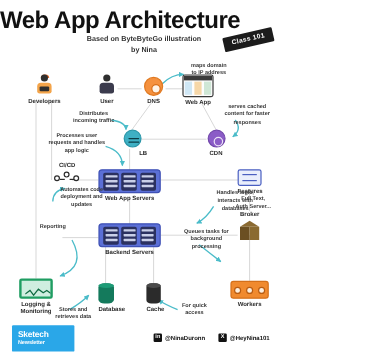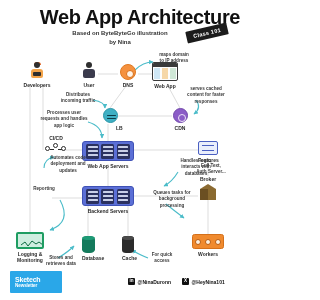--- a/index.html
+++ b/index.html
@@ -6,21 +6,21 @@
   html, body {
     width: 240px; height: 300px;
     background: #ffffff;
     font-family: "Liberation Sans", sans-serif;
     overflow: hidden;
   }
   #root { position: relative; width: 240px; height: 300px; background:#fff; }
 
   
   .title {
-    position:absolute; left:0; top:6px; width:240px; text-align:right;
+    position:absolute; left:0; top:6px; width:240px; text-align:left;
     font-size:20px; font-weight:bold; letter-spacing:-0.4px; color:#111;
   }
   .subtitle {
     position:absolute; left:0; top:29px; width:240px; text-align:center;
     font-size:6px; font-weight:bold; color:#333; line-height:1.55;
   }
   .badge-class {
     position:absolute; left:186px; top:27px;
     background:#1c1c1c; color:#fff; font-size:5.5px; font-weight:bold;
     padding:3px 7px; transform:rotate(-13deg); border-radius:1px;

